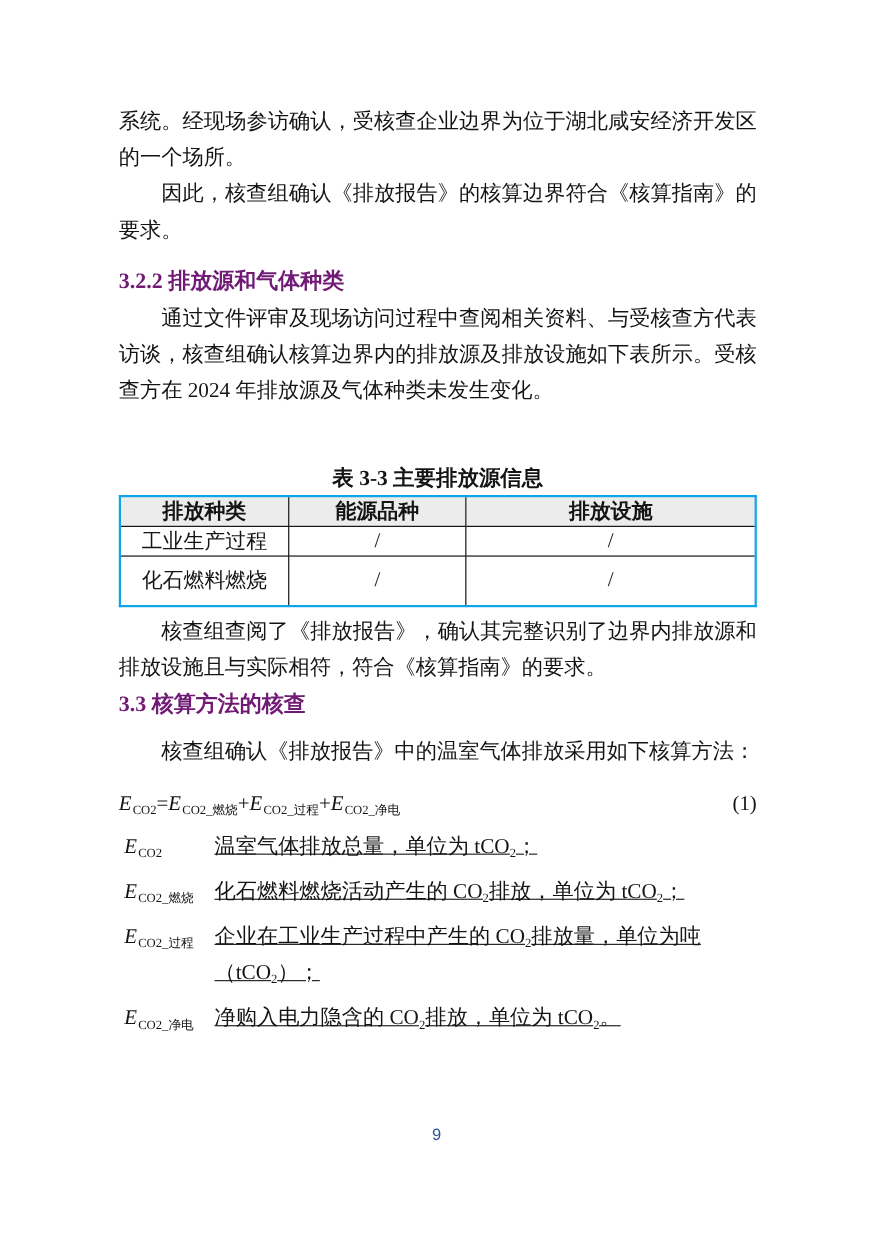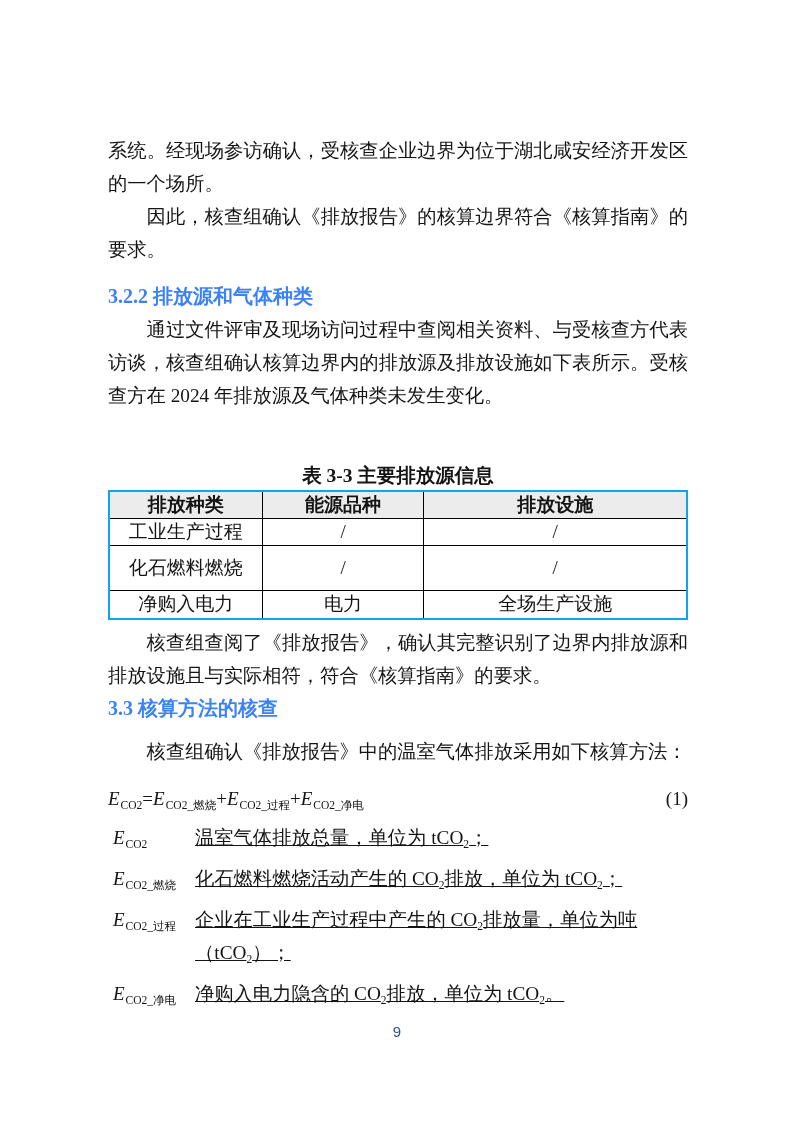--- a/index.html
+++ b/index.html
@@ -8,37 +8,36 @@
     width: 794px;
     height: 1123px;
     margin: 0 auto;
     background: #ffffff;
     color: #141414;
     font-family: "Liberation Serif", "DejaVu Serif", serif;
     overflow: hidden;
   }
   .content {
     padding: 94px 106px 0 108px;
-    margin-top: 40px;
   }
   p.body {
     margin: 0;
     font-size: 19.3px;
     line-height: 33px;
     text-align: justify;
     letter-spacing: 0;
   }
   .indent2 { text-indent: 38.6px; }
   .mt12 { margin-top: 12px; }
   h3.sec-heading {
     margin: 14px 0 0 0;
     font-size: 20px;
     line-height: 33px;
     font-weight: bold;
-    color: #3b82f6;
+    color: #701a75;
   }
   .tbl-caption {
     margin-top: 50px;
     text-align: center;
     font-weight: bold;
     font-size: 19.5px;
     line-height: 28px;
   }
   table.emission-table {
     width: 100%;
@@ -153,25 +152,20 @@
         <tr>
           <td>工业生产过程</td>
           <td>/</td>
           <td>/</td>
         </tr>
         <tr>
           <td>化石燃料燃烧</td>
           <td>/</td>
           <td>/</td>
         </tr>
-        <tr>
-          <td>净购入电力</td>
-          <td>电力</td>
-          <td>全场生产设施</td>
-        </tr>
       </tbody>
     </table>
 
     <p class="body indent2" style="margin-top:6px;">核查组查阅了《排放报告》，确认其完整识别了边界内排放源和排放设施且与实际相符，符合《核算指南》的要求。</p>
 
     <h3 class="sec-heading" style="margin-top:0;">3.3 核算方法的核查</h3>
 
     <p class="body indent2" style="margin-top:10px;">核查组确认《排放报告》中的温室气体排放采用如下核算方法：</p>
 
     <div class="formula-row">

